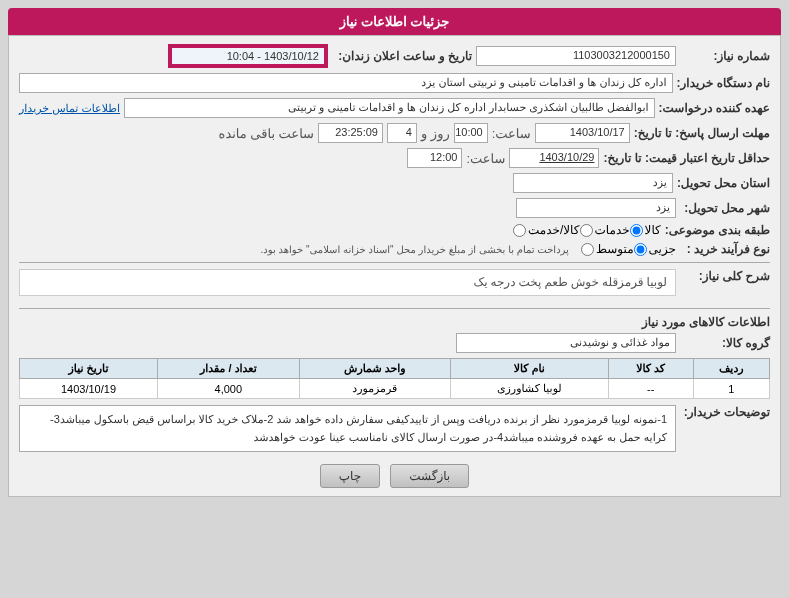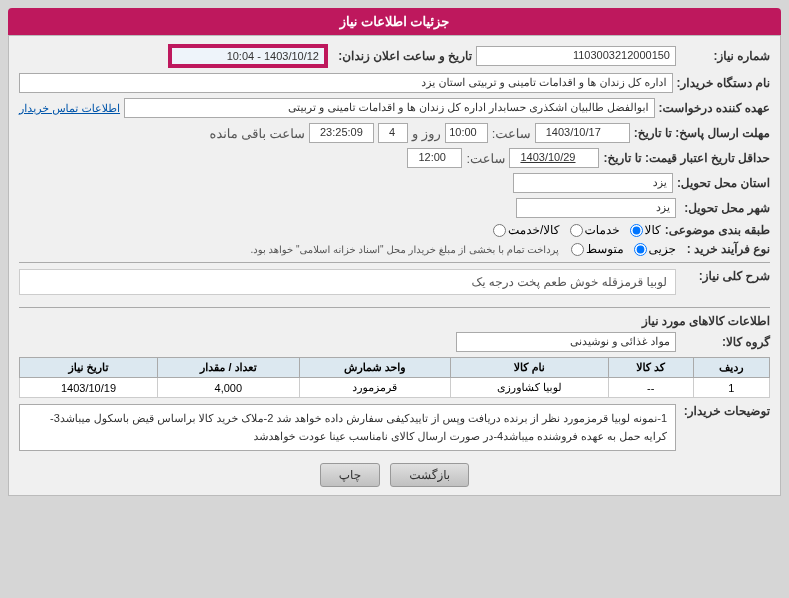--- a/index.html
+++ b/index.html
@@ -59,61 +59,61 @@
     }
     .link-text {
       color: #0055aa;
       text-decoration: underline;
       cursor: pointer;
       font-size: 11px;
     }
     .small-field {
       background: white;
       border: 1px solid #aaa;
-      padding: 2px 10px;
+      padding: 2px 4px;
       min-height: 20px;
       font-size: 11px;
       color: #333;
-      text-align: left;
+      text-align: right;
     }
     .section-divider {
       border: none;
       border-top: 1px solid #aaa;
       margin: 6px 0;
     }
     .section-title {
       font-size: 12px;
       font-weight: bold;
       color: #333;
       margin-bottom: 4px;
       text-align: right;
     }
     .radio-group {
       display: flex;
-      gap: 10px;
       align-items: center;
       flex-direction: row-reverse;
     }
     .radio-item {
       display: flex;
       align-items: center;
       gap: 2px;
     }
     .nested-label {
       color: #555;
       font-size: 13px;
     }
     .info-card {
       background: white;
       border: 1px solid #cccccc;
       padding: 5px 8px;
       margin-bottom: 6px;
       font-size: 12px;
       color: #555;
       text-align: center;
+      font-family: Liberation Serif, serif;
     }
     .table-container {
       width: 100%;
       border-collapse: collapse;
       margin-bottom: 6px;
     }
     .table-container th {
       background: #dce8f0;
       border: 1px solid #aaa;
       padding: 3px 6px;
@@ -178,21 +178,21 @@
     <div class="row">
       <span class="label">عهده کننده درخواست:</span>
       <div class="field-box" style="flex:2;">ابوالفضل  طالبیان اشکذری حسابدار اداره کل زندان ها و اقدامات تامینی و تربیتی</div>
       <span class="link-text">اطلاعات تماس خریدار</span>
     </div>
 
     <div class="row">
       <span class="label">مهلت ارسال پاسخ: تا تاریخ:</span>
       <div class="small-field" style="width:95px;">1403/10/17</div>
       <span class="nested-label">ساعت:</span>
-      <div class="small-field" style="width:43px;">10:00</div>
+      <div class="small-field" style="width:34px;">10:00</div>
       <span class="nested-label">روز و</span>
       <div class="small-field" style="width:30px;">4</div>
       <div class="small-field" style="width:65px;">23:25:09</div>
       <span class="nested-label">ساعت باقی مانده</span>
     </div>
 
     <div class="row">
       <span class="label">حداقل تاریخ اعتبار قیمت: تا تاریخ:</span>
       <div class="small-field" style="width:90px;text-decoration:underline;">1403/10/29</div>
       <span class="nested-label">ساعت:</span>

